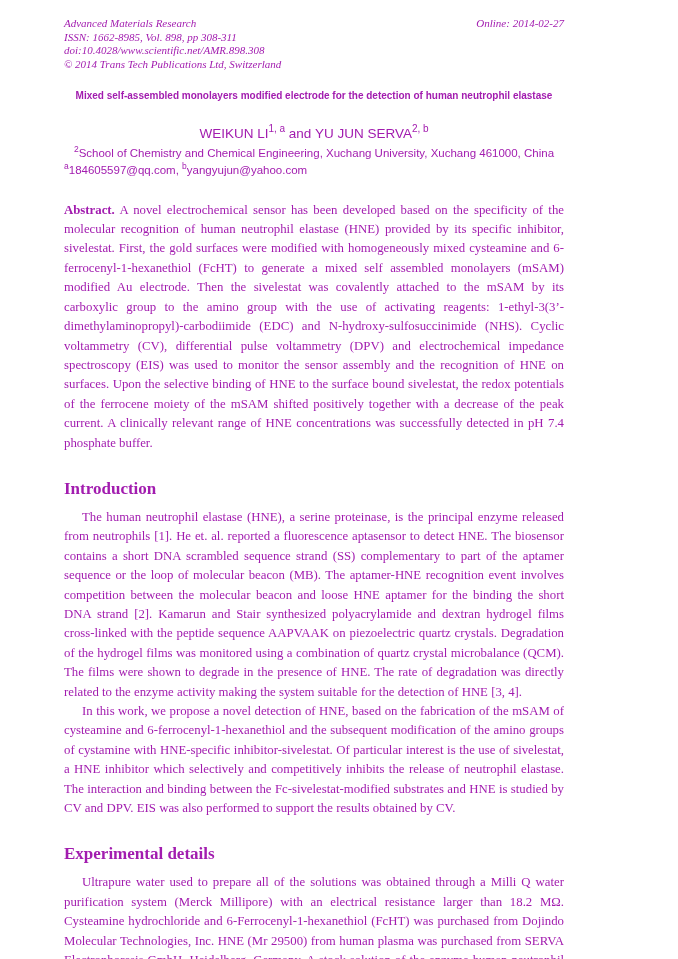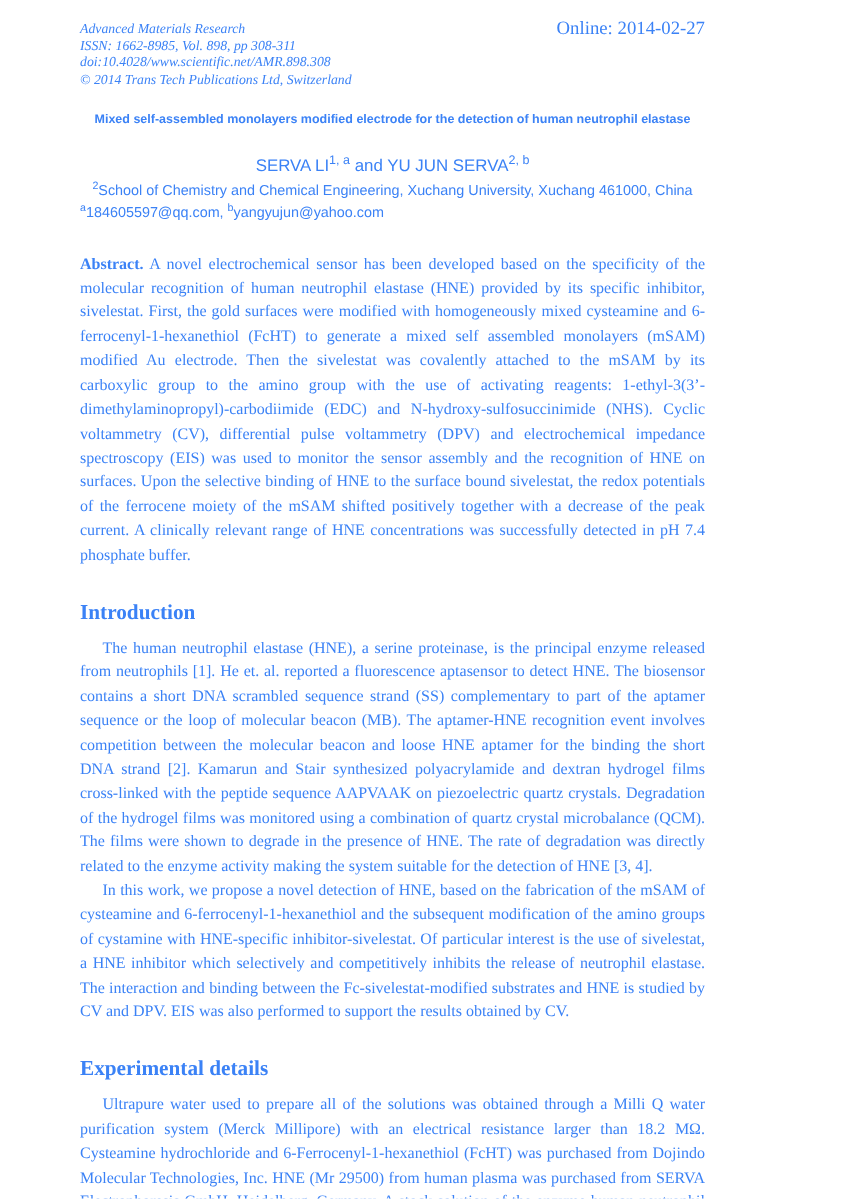--- a/index.html
+++ b/index.html
@@ -1,26 +1,26 @@
 <!DOCTYPE html>
 <html><head>
 <meta charset="utf-8">
 <style>
   html, body { margin: 0; padding: 0; background: #ffffff; }
   .page {
     width: 594px; height: 959px; box-sizing: border-box;
     padding: 17px 30px 0 64px;
-    background: #ffffff; color: #3b82f6;
+    background: #ffffff; color: #a21caf;
     font-family: "Liberation Serif", serif;
     font-size: 12.8px;
     overflow: hidden;
   }
   .hdr { display: flex; justify-content: space-between; align-items: flex-start; }
   .hdr-left { font-style: italic; font-size: 11px; line-height: 13.5px; }
-  .hdr-right { font-size: 15px; line-height: 13.5px; white-space: nowrap; }
+  .hdr-right { font-style: italic; font-size: 11px; line-height: 13.5px; white-space: nowrap; }
   .title {
     font-family: "Liberation Sans", sans-serif; font-weight: bold;
     font-size: 10px; line-height: 20px; text-align: center;
     margin: 15px 2px 0 2px;
   }
   .authors {
     font-family: "Liberation Sans", sans-serif; font-size: 13.5px;
     text-align: center; margin-top: 14px; line-height: 17px;
   }
   .authors sup { font-size: 10px; }
@@ -56,21 +56,21 @@
       <div>Advanced Materials Research</div>
       <div>ISSN: 1662-8985, Vol. 898, pp 308-311</div>
       <div>doi:10.4028/www.scientific.net/AMR.898.308</div>
       <div>© 2014 Trans Tech Publications Ltd, Switzerland</div>
     </div>
     <div class="hdr-right">Online: 2014-02-27</div>
   </div>
 
   <div class="title">Mixed self-assembled monolayers modified electrode for the detection of human neutrophil elastase</div>
 
-  <div class="authors"><span>SERVA LI</span><sup>1, a</sup><span> and </span><span>YU JUN SERVA</span><sup>2, b</sup></div>
+  <div class="authors"><span>WEIKUN LI</span><sup>1, a</sup><span> and </span><span>YU JUN SERVA</span><sup>2, b</sup></div>
 
   <div class="affil"><sup>2</sup><span>School of Chemistry and Chemical Engineering, Xuchang University, Xuchang 461000, China</span></div>
 
   <div class="emails"><sup>a</sup><span>184605597@qq.com</span><span>, </span><sup>b</sup><span>yangyujun@yahoo.com</span></div>
 
 
   <p class="bodypar abstract"><b class="lead">Abstract.</b> <span>A novel electrochemical sensor has been developed based on the specificity of the molecular recognition of human neutrophil elastase (HNE) provided by its specific inhibitor, sivelestat. First, the gold surfaces were modified with homogeneously mixed cysteamine and 6-ferrocenyl-1-hexanethiol (FcHT) to generate a mixed self assembled monolayers (mSAM) modified Au electrode. Then the sivelestat was covalently attached to the mSAM by its carboxylic group to the amino group with the use of activating reagents: 1-ethyl-3(3’-dimethylaminopropyl)-carbodiimide (EDC) and N-hydroxy-sulfosuccinimide (NHS). Cyclic voltammetry (CV), differential pulse voltammetry (DPV) and electrochemical impedance spectroscopy (EIS) was used to monitor the sensor assembly and the recognition of HNE on surfaces. Upon the selective binding of HNE to the surface bound sivelestat, the redox potentials of the ferrocene moiety of the mSAM shifted positively together with a decrease of the peak current. A clinically relevant range of HNE concentrations was successfully detected in pH 7.4 phosphate buffer.</span></p>
 
   <h2 class="sec">Introduction</h2>
   <p class="bodypar indent">The human neutrophil elastase (HNE), a serine proteinase, is the principal enzyme released from neutrophils [1]. He et. al. reported a fluorescence aptasensor to detect HNE. The biosensor contains a short DNA scrambled sequence strand (SS) complementary to part of the aptamer sequence or the loop of molecular beacon (MB). The aptamer-HNE recognition event involves competition between the molecular beacon and loose HNE aptamer for the binding the short DNA strand [2]. Kamarun and Stair synthesized polyacrylamide and dextran hydrogel films cross-linked with the peptide sequence AAPVAAK on piezoelectric quartz crystals. Degradation of the hydrogel films was monitored using a combination of quartz crystal microbalance (QCM). The films were shown to degrade in the presence of HNE. The rate of degradation was directly related to the enzyme activity making the system suitable for the detection of HNE [3, 4].</p>

